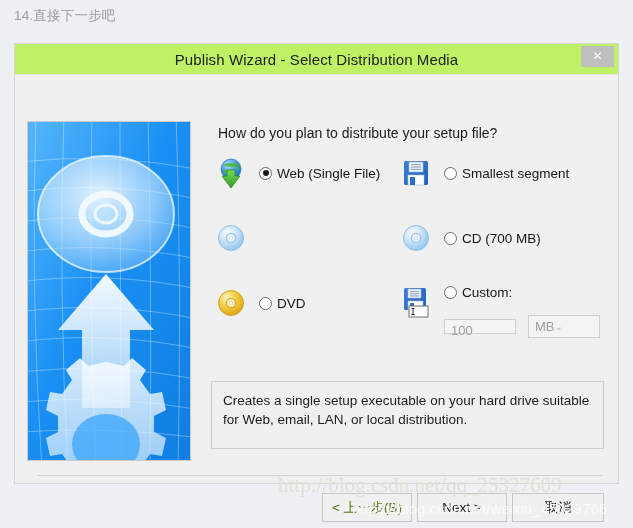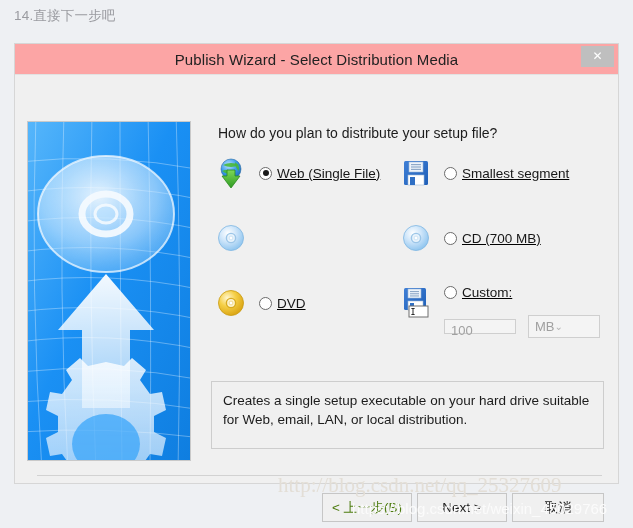--- a/index.html
+++ b/index.html
@@ -34,21 +34,21 @@
     width: 605px;
     height: 441px;
     background: #f0f0f0;
     border: 1px solid #d6d6d6;
     box-sizing: border-box;
   }
 
   .titlebar {
     position: relative;
     height: 31px;
-    background: #fca5a5;
+    background: #bef264;
     border-bottom: 1px solid #e2e2e2;
     display: flex;
     align-items: center;
     justify-content: center;
     box-sizing: border-box;
   }
   .title-text {
     font-size: 15px;
     color: #222222;
     letter-spacing: 0.1px;
@@ -108,21 +108,20 @@
   }
   .opt-row {
     display: flex;
     align-items: flex-start;
     height: 65px;
   }
   .opt-cell {
     display: flex;
     align-items: center;
     width: 185px;
-    text-decoration: underline;
   }
   .opt-cell.custom-cell {
     align-items: flex-start;
     position: relative;
   }
 
   .opt-icon {
     width: 36px;
     height: 36px;
     flex: 0 0 36px;

